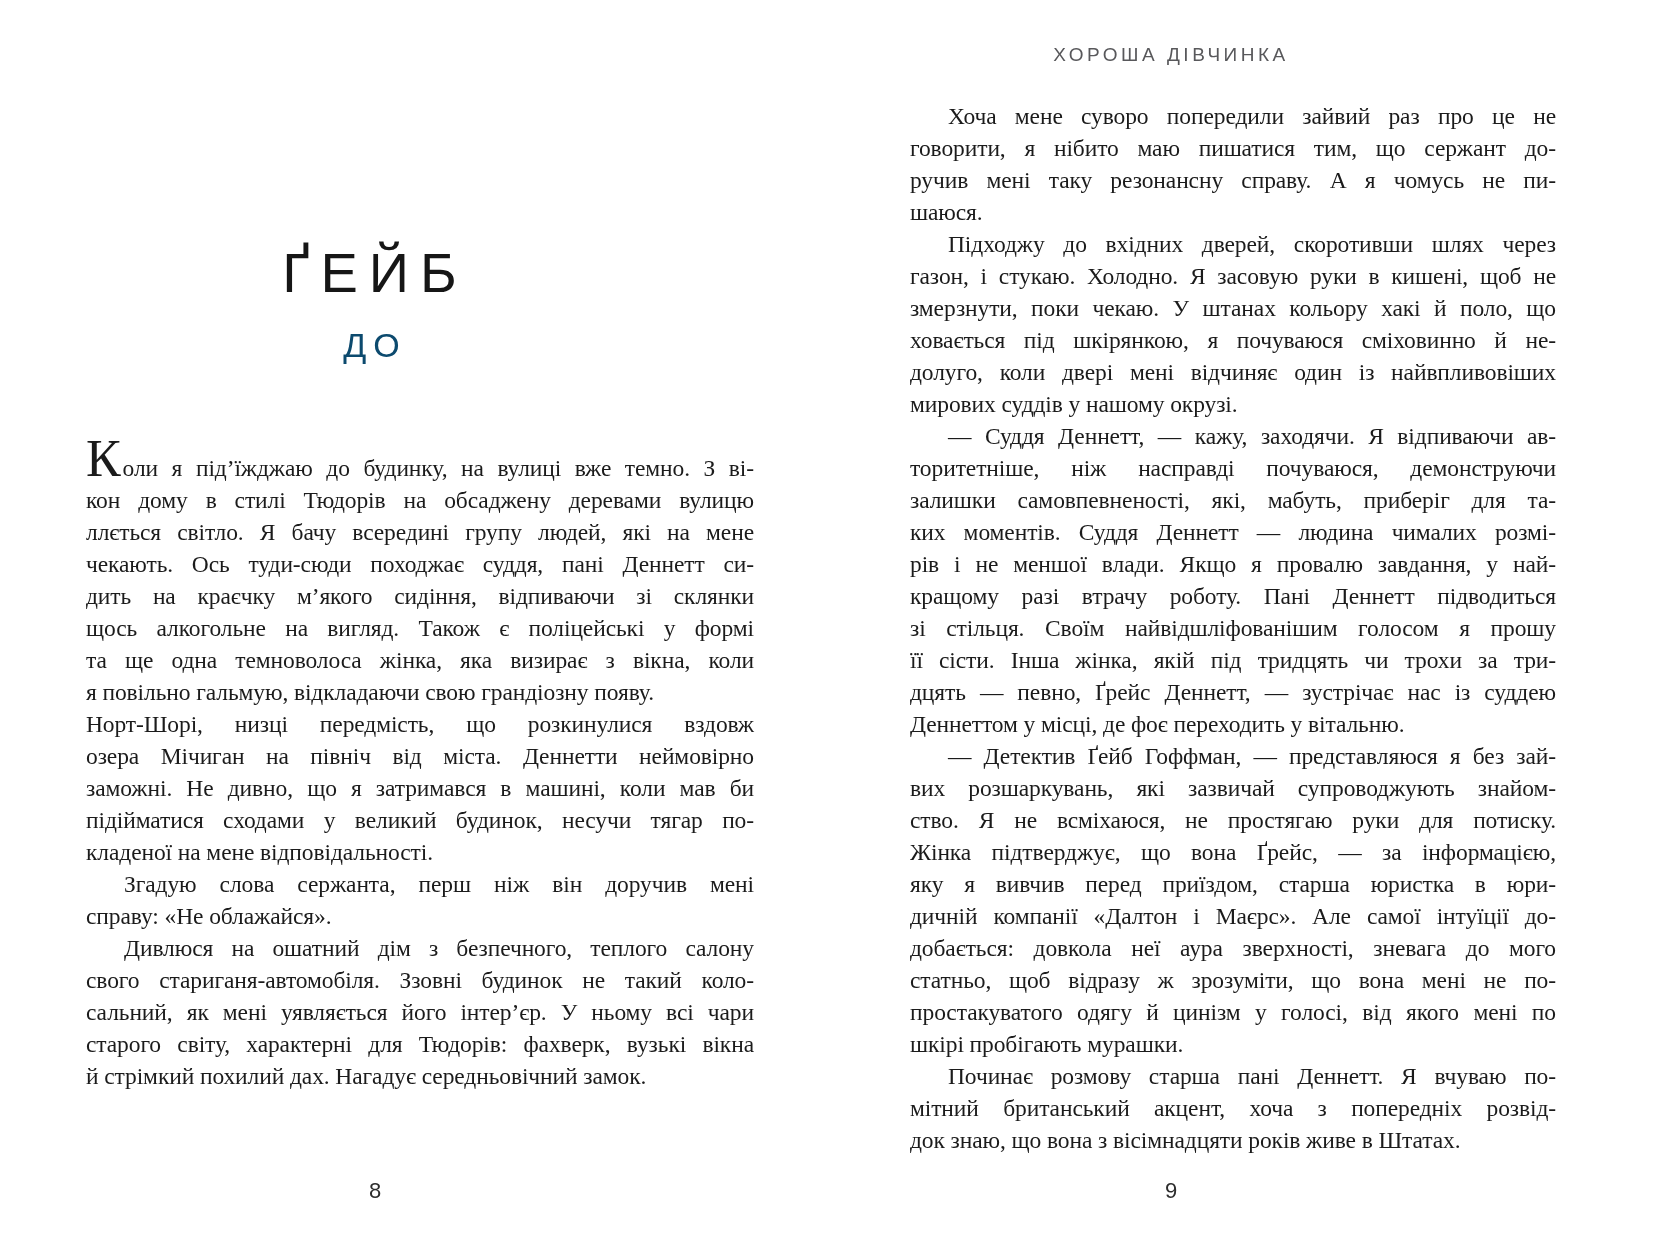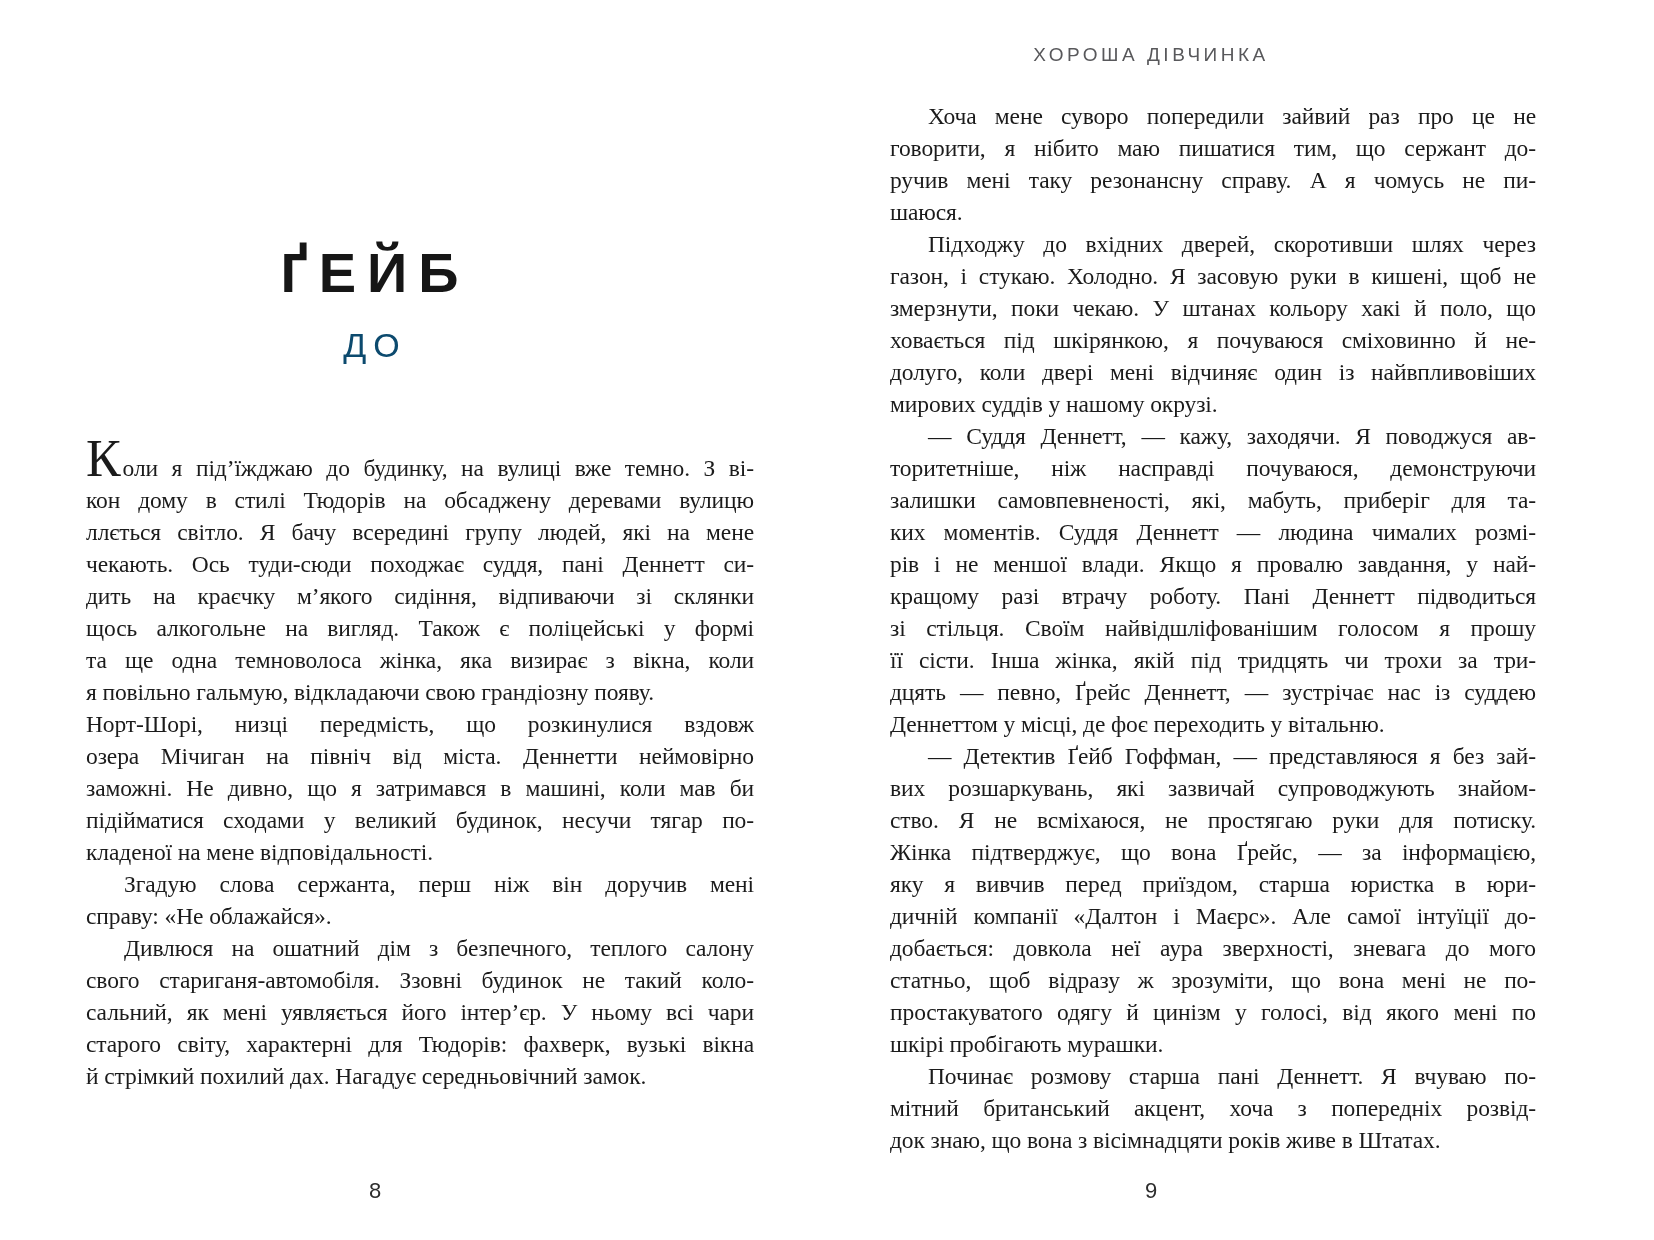--- a/index.html
+++ b/index.html
@@ -6,21 +6,21 @@
   body {
     width: 1654px; height: 1240px;
     background: #ffffff;
     position: relative;
     font-family: "Liberation Serif", serif;
     color: #1b1b1b;
     overflow: hidden;
   }
   .page { position: absolute; top: 0; height: 1240px; }
   .page-left  { left: 86px;  width: 668px; }
-  .page-right { left: 890px; width: 646px; }
+  .page-right { left: 910px; width: 646px; }
 
   .centered {
     position: absolute; left: 0; right: 0;
     text-align: center;
   }
   .page-left  .centered { transform: translateX(-45px); }
   .page-right .centered { transform: translateX(-62px); }
 
   .running-head {
     top: 44px;
@@ -28,21 +28,21 @@
     font-weight: 300;
     font-size: 19px;
     letter-spacing: 3.5px;
     color: #58585b;
     white-space: nowrap;
   }
 
   .chapter-title {
     top: 240px;
     font-family: "Liberation Sans", sans-serif;
-    font-weight: 700;
+    font-weight: 400;
     font-size: 56px;
     letter-spacing: 11px;
     color: #161616;
     white-space: nowrap;
   }
 
   .chapter-subtitle {
     top: 326px;
     font-family: "Liberation Sans", sans-serif;
     font-weight: 200;
@@ -118,21 +118,21 @@
       <div class="line indent">Хоча мене суворо попередили зайвий раз про це не</div>
       <div class="line">говорити, я нібито маю пишатися тим, що сержант до-</div>
       <div class="line">ручив мені таку резонансну справу. А я чомусь не пи-</div>
       <div class="line last">шаюся.</div>
       <div class="line indent">Підходжу до вхідних дверей, скоротивши шлях через</div>
       <div class="line">газон, і стукаю. Холодно. Я засовую руки в кишені, щоб не</div>
       <div class="line">змерзнути, поки чекаю. У штанах кольору хакі й поло, що</div>
       <div class="line">ховається під шкірянкою, я почуваюся сміховинно й не-</div>
       <div class="line">долуго, коли двері мені відчиняє один із найвпливовіших</div>
       <div class="line last">мирових суддів у нашому окрузі.</div>
-      <div class="line indent">— Суддя Деннетт, — кажу, заходячи. Я поводжуся ав-</div>
+      <div class="line indent">— Суддя Деннетт, — кажу, заходячи. Я відпиваючи ав-</div>
       <div class="line">торитетніше, ніж насправді почуваюся, демонструючи</div>
       <div class="line">залишки самовпевненості, які, мабуть, приберіг для та-</div>
       <div class="line">ких моментів. Суддя Деннетт — людина чималих розмі-</div>
       <div class="line">рів і не меншої влади. Якщо я провалю завдання, у най-</div>
       <div class="line">кращому разі втрачу роботу. Пані Деннетт підводиться</div>
       <div class="line">зі стільця. Своїм найвідшліфованішим голосом я прошу</div>
       <div class="line">її сісти. Інша жінка, якій під тридцять чи трохи за три-</div>
       <div class="line">дцять — певно, Ґрейс Деннетт, — зустрічає нас із суддею</div>
       <div class="line last">Деннеттом у місці, де фоє переходить у вітальню.</div>
       <div class="line indent">— Детектив Ґейб Гоффман, — представляюся я без зай-</div>

